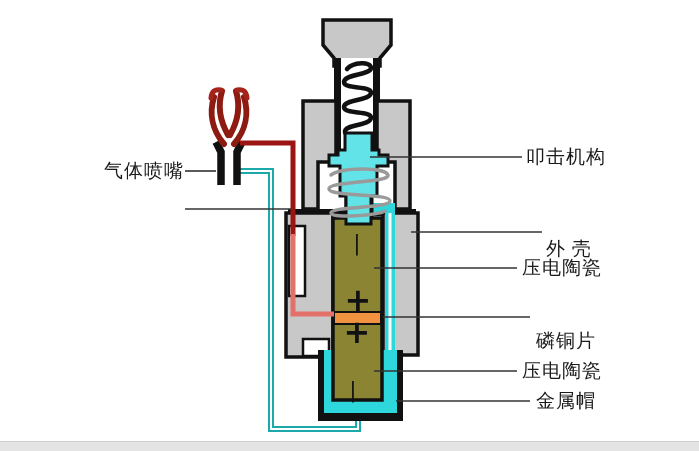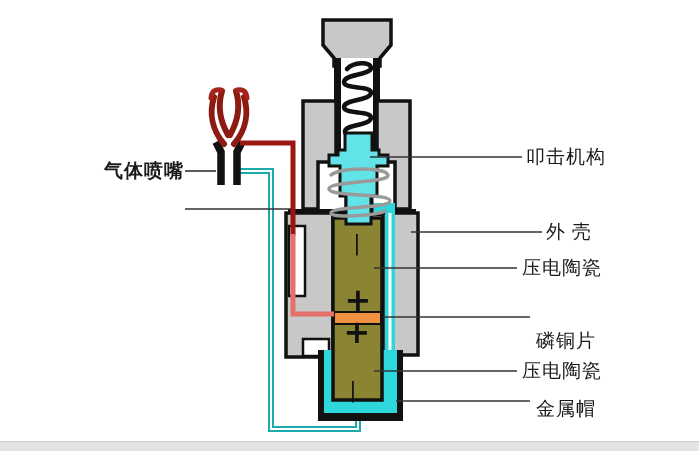--- a/index.html
+++ b/index.html
@@ -111,22 +111,22 @@
     <line class="ptr" x1="383" y1="317" x2="530" y2="317"></line>
     <line class="ptr" x1="374" y1="371" x2="517" y2="371"></line>
     <line class="ptr" x1="396" y1="401" x2="530" y2="401"></line>
   </svg>
 
   <div class="sign minus" style="left:357px;top:243px;">|</div>
   <div class="sign plus" style="left:358px;top:300px;">+</div>
   <div class="sign plus" style="left:357px;top:332px;">+</div>
   <div class="sign minus" style="left:353px;top:390px;">|</div>
 
-  <div class="lbl left-col" style="left:96px;top:160px;font-weight:bold;">气体喷嘴</div>
+  <div class="lbl left-col" style="left:96px;top:160px;">气体喷嘴</div>
   <div class="lbl right-col" style="left:526px;top:146px;">叩击机构</div>
-  <div class="lbl right-col" style="left:546px;top:221px;">外 壳</div>
+  <div class="lbl right-col" style="left:546px;top:238px;">外 壳</div>
   <div class="lbl right-col" style="left:522px;top:257px;">压电陶瓷</div>
   <div class="lbl right-col" style="left:536px;top:306px;margin-top:24px;">磷铜片</div>
   <div class="lbl right-col" style="left:522px;top:360px;">压电陶瓷</div>
-  <div class="lbl right-col" style="left:536px;top:390px;margin-top:8px;">金属帽</div>
+  <div class="lbl right-col" style="left:536px;top:390px;">金属帽</div>
 
   <div id="bottom-strip"></div>
 </div>
 
 </body></html>

